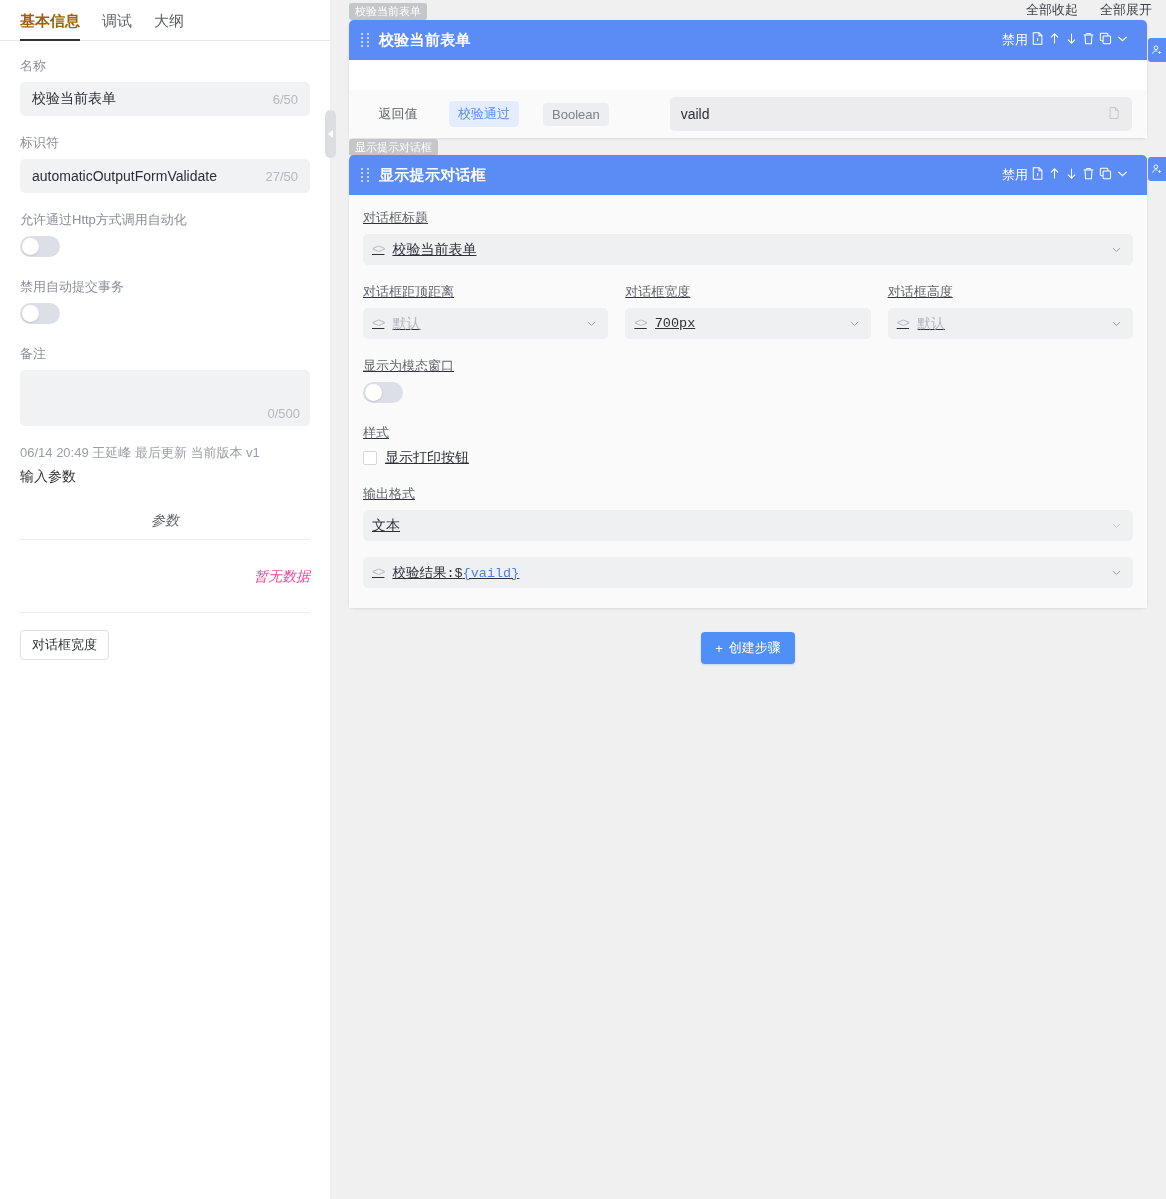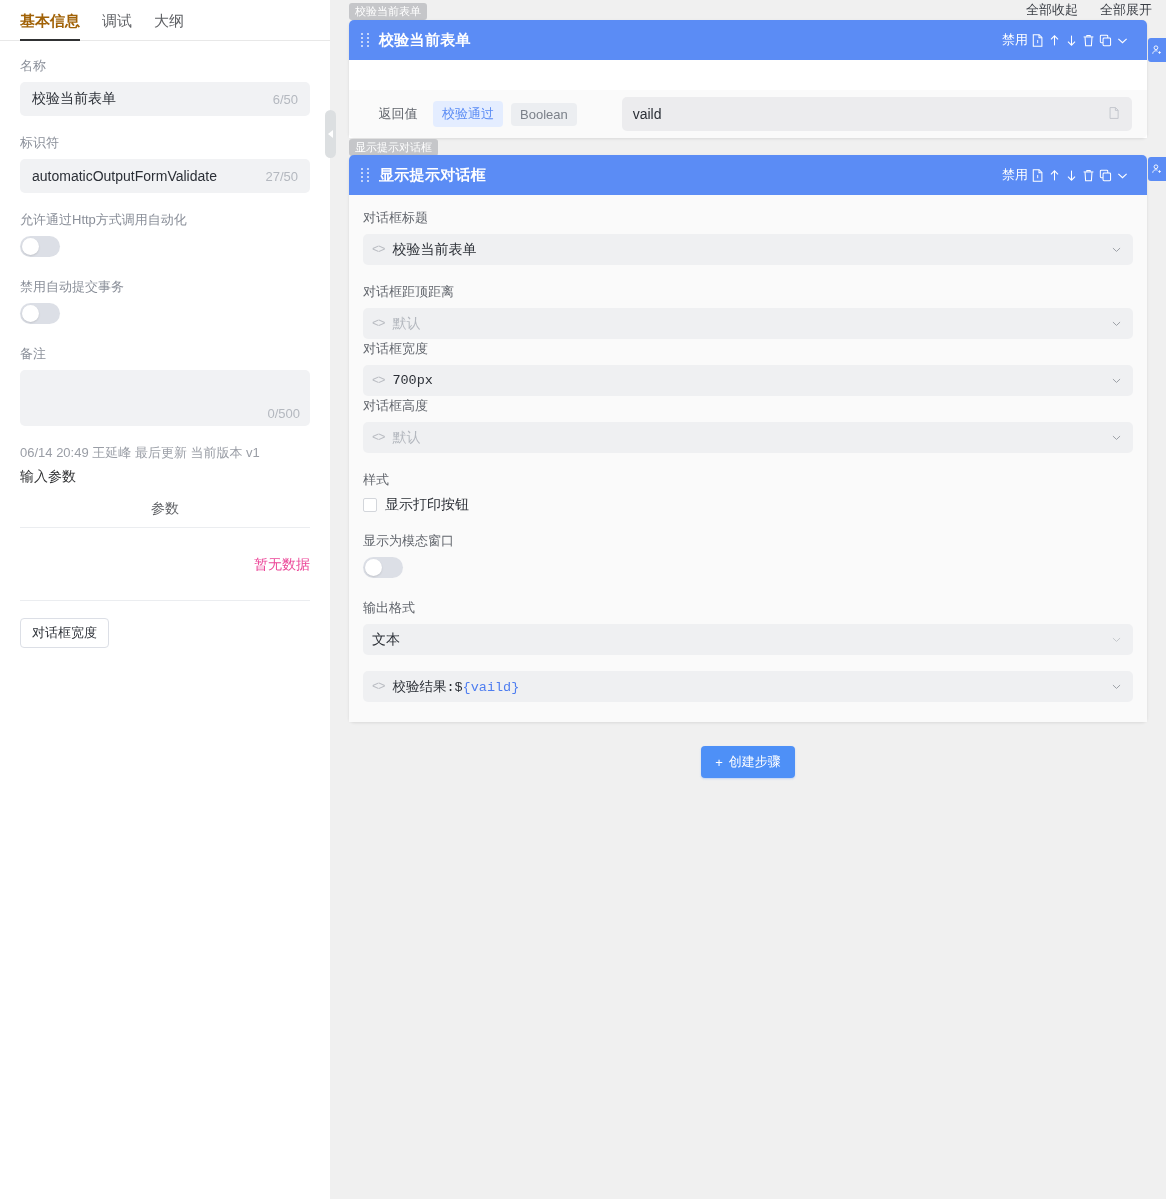--- a/index.html
+++ b/index.html
@@ -69,21 +69,21 @@
   }
   .textarea .counter {
     position: absolute; right: 10px; bottom: 5px;
     font-size: 13px; color: #b4b8bf;
   }
   .meta-line {
     font-size: 13px; color: #9a9ea6; line-height: 17px;
     margin-top: 18px;
   }
   .sec-title { font-size: 14px; color: #303133; line-height: 18px; margin-top: 6px; }
-  .param-table { margin-top: 8px; }
+  .param-table { margin-top: 20px; font-style: italic; }
   .param-head {
     font-size: 14px; color: #606266; text-align: center;
     padding: 7px 0 9px 0; border-bottom: 1px solid #ebedf0;
   }
   .param-empty {
     font-size: 14px; color: #ec4899; text-align: right;
     padding: 28px 0 26px 0; border-bottom: 1px solid #ebedf0;
   }
   .btn-outline {
     display: inline-block; margin-top: 17px;
@@ -142,31 +142,31 @@
     display: flex; align-items: center;
     padding: 0 9px 0 12px; color: #ffffff;
   }
   .drag-dots {
     width: 9px; height: 15px; display: grid;
     grid-template-columns: 3px 3px; grid-template-rows: repeat(4, 3px);
     gap: 1px 3px; margin-right: 9px; cursor: grab; flex: 0 0 auto;
   }
   .drag-dots i { width: 2px; height: 2px; background: rgba(255,255,255,.85); border-radius: 50%; }
   .card-title { font-size: 15px; font-weight: bold; letter-spacing: .3px; }
-  .card-actions { margin-left: auto; display: flex; align-items: center; gap: 2px; padding-right: 8px; }
+  .card-actions { margin-left: auto; display: flex; gap: 2px; padding-right: 8px; }
   .card-actions .act { font-size: 13px; color: #ffffff; cursor: pointer; white-space: nowrap; }
   .card-actions .ico { width: 15px; height: 15px; display: block; cursor: pointer; }
   .card-actions .ico svg { display: block; }
 
   .card-body { background: #ffffff; }
-  .card-body.second { background: #fafafa; padding: 14px 14px 20px 14px; }
+  .card-body.second { background: #fafafa; padding: 14px 14px 20px 14px; text-decoration: underline; }
 
   .retrow {
     background: #fafafa; display: flex; align-items: center;
-    height: 48px; padding: 0 15px 0 14px; gap: 0;
+    height: 48px; padding: 0 15px 0 14px; gap: 16px;
     border-radius: 0 0 5px 5px;
   }
   .retrow .lbl { font-size: 13px; color: #61656c; width: 70px; text-align: center; }
   .chip-blue {
     background: #e4edff; color: #5b8cf5; font-size: 13px;
     padding: 4px 9px; border-radius: 4px; margin-right: 8px;
   }
   .chip-gray {
     background: #eceef1; color: #7b8089; font-size: 13px;
     padding: 4px 9px; border-radius: 4px;
@@ -189,21 +189,21 @@
   .select .codeico {
     font-family: "Liberation Mono", "DejaVu Sans Mono", monospace;
     font-size: 12px; color: #b9bcc2; margin-right: 8px; letter-spacing: -1px;
   }
   .select .sval { flex: 1; white-space: nowrap; overflow: hidden; }
   .select .sval.ph { color: #b4b8bf; }
   .select .sval.mono { font-family: "Liberation Mono", "DejaVu Sans Mono", monospace; font-size: 13.5px; }
   .select .sval .brace { color: #4f7ef0; }
   .chev { width: 13px; height: 13px; flex: 0 0 auto; }
   .chev svg { display: block; }
-  .row3 { display: flex; gap: 1px; flex-direction: column; }
+  .row3 { display: flex; gap: 17px; }
   .row3 > div { flex: 1; }
   .mt18 { margin-top: 18px; }
   .mt16 { margin-top: 16px; }
 
   .checkbox-row { display: flex; align-items: center; gap: 8px; cursor: pointer; }
   .cbox { width: 14px; height: 14px; border: 1px solid #d3d6db; border-radius: 2px; background: #fff; }
   .checkbox-row .cl { font-size: 14px; color: #2b2f36; }
 
   .create-wrap { display: flex; justify-content: center; margin-top: 24px; }
   .btn-primary {
@@ -491,30 +491,30 @@
                 <span class="chev">
                   <svg viewBox="0 0 16 16" width="13" height="13" fill="none" stroke="#9b9fa6" stroke-width="1.2">
                       <path d="M3.6 6.2L8 10.4l4.4-4.2"></path>
                     </svg>
                 </span>
               </div>
             </div>
           </div>
 
           <div class="mt18">
+            <div class="form-label">显示为模态窗口</div>
+            <div class="toggle"></div>
+          </div>
+
+          <div class="mt18">
             <div class="form-label">样式</div>
             <div class="checkbox-row">
               <span class="cbox"></span>
               <span class="cl">显示打印按钮</span>
             </div>
-          </div>
-
-          <div class="mt18">
-            <div class="form-label">显示为模态窗口</div>
-            <div class="toggle"></div>
           </div>
 
           <div class="mt18">
             <div class="form-label">输出格式</div>
             <div class="select">
               <span class="sval">文本</span>
               <span class="chev">
                 <svg viewBox="0 0 16 16" width="13" height="13" fill="none" stroke="#c4c7cc" stroke-width="1.2">
                     <path d="M3.6 6.2L8 10.4l4.4-4.2"></path>
                   </svg>

